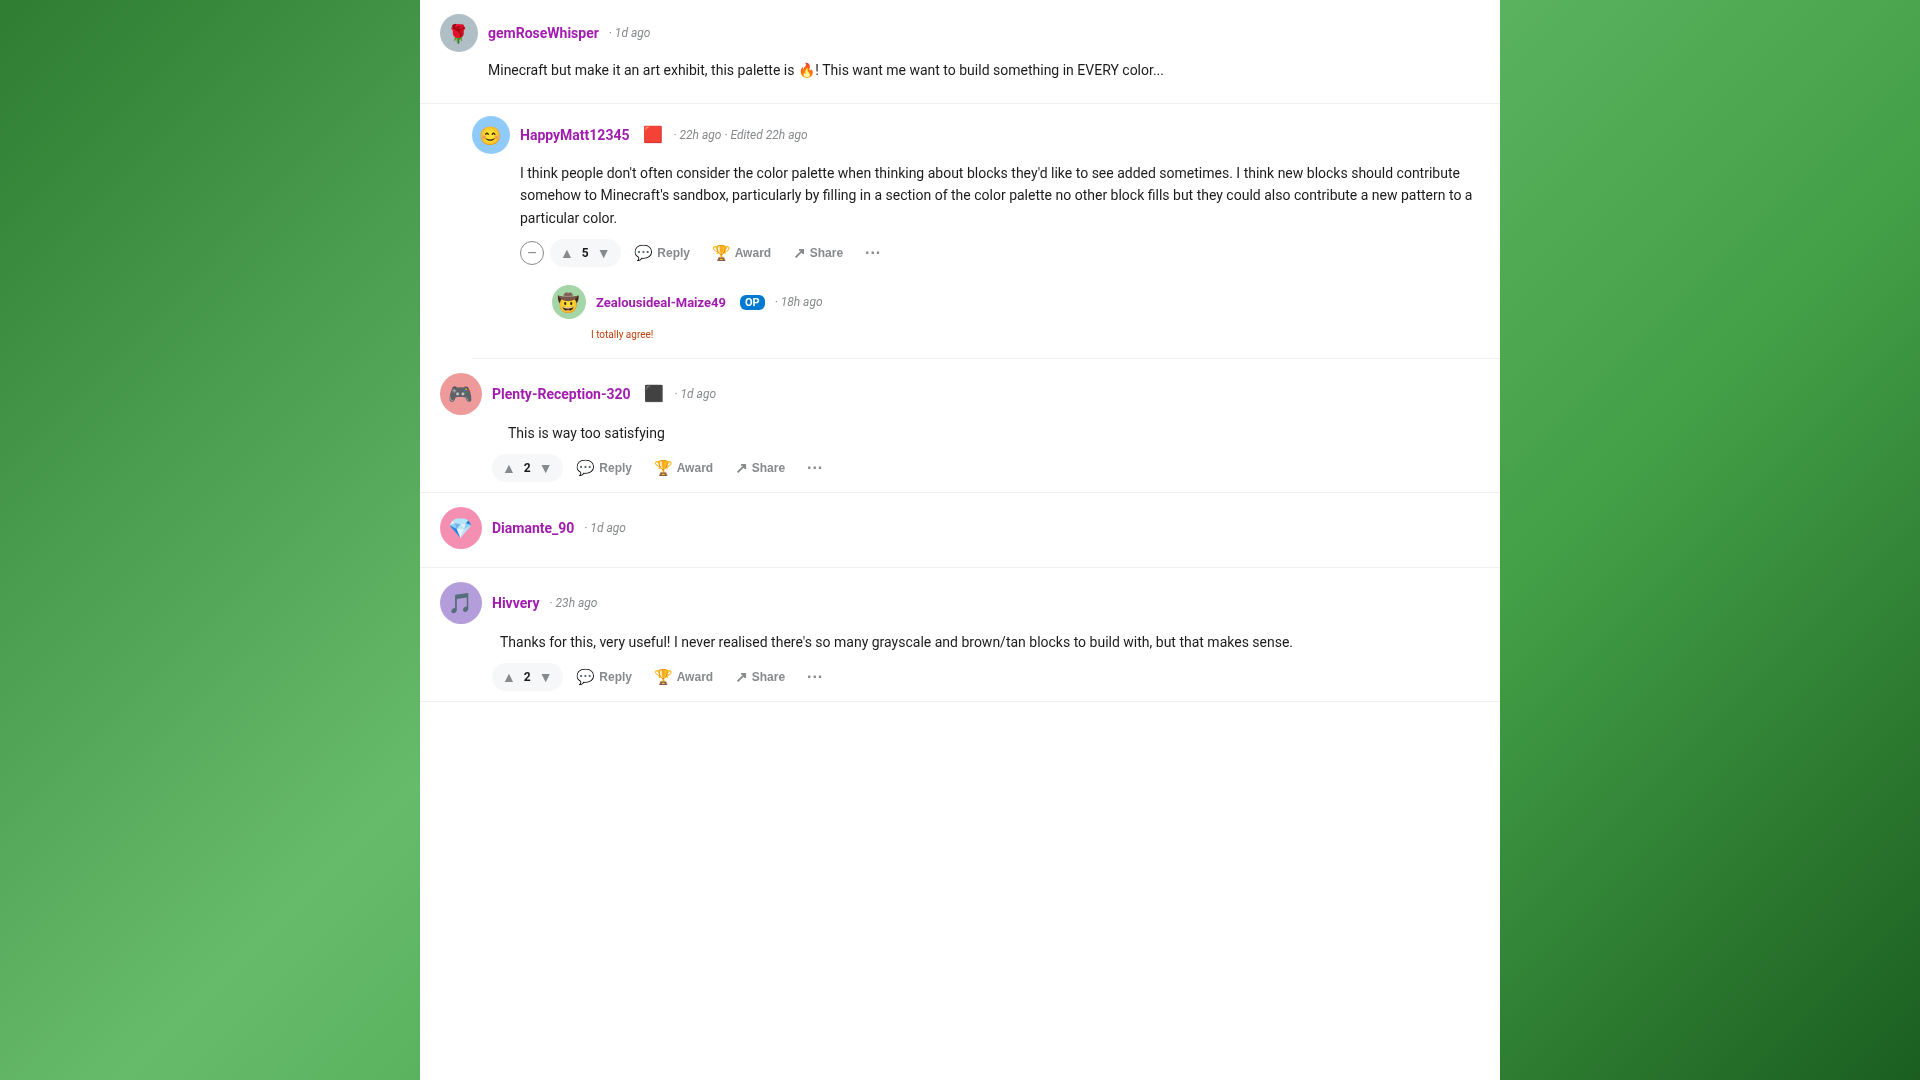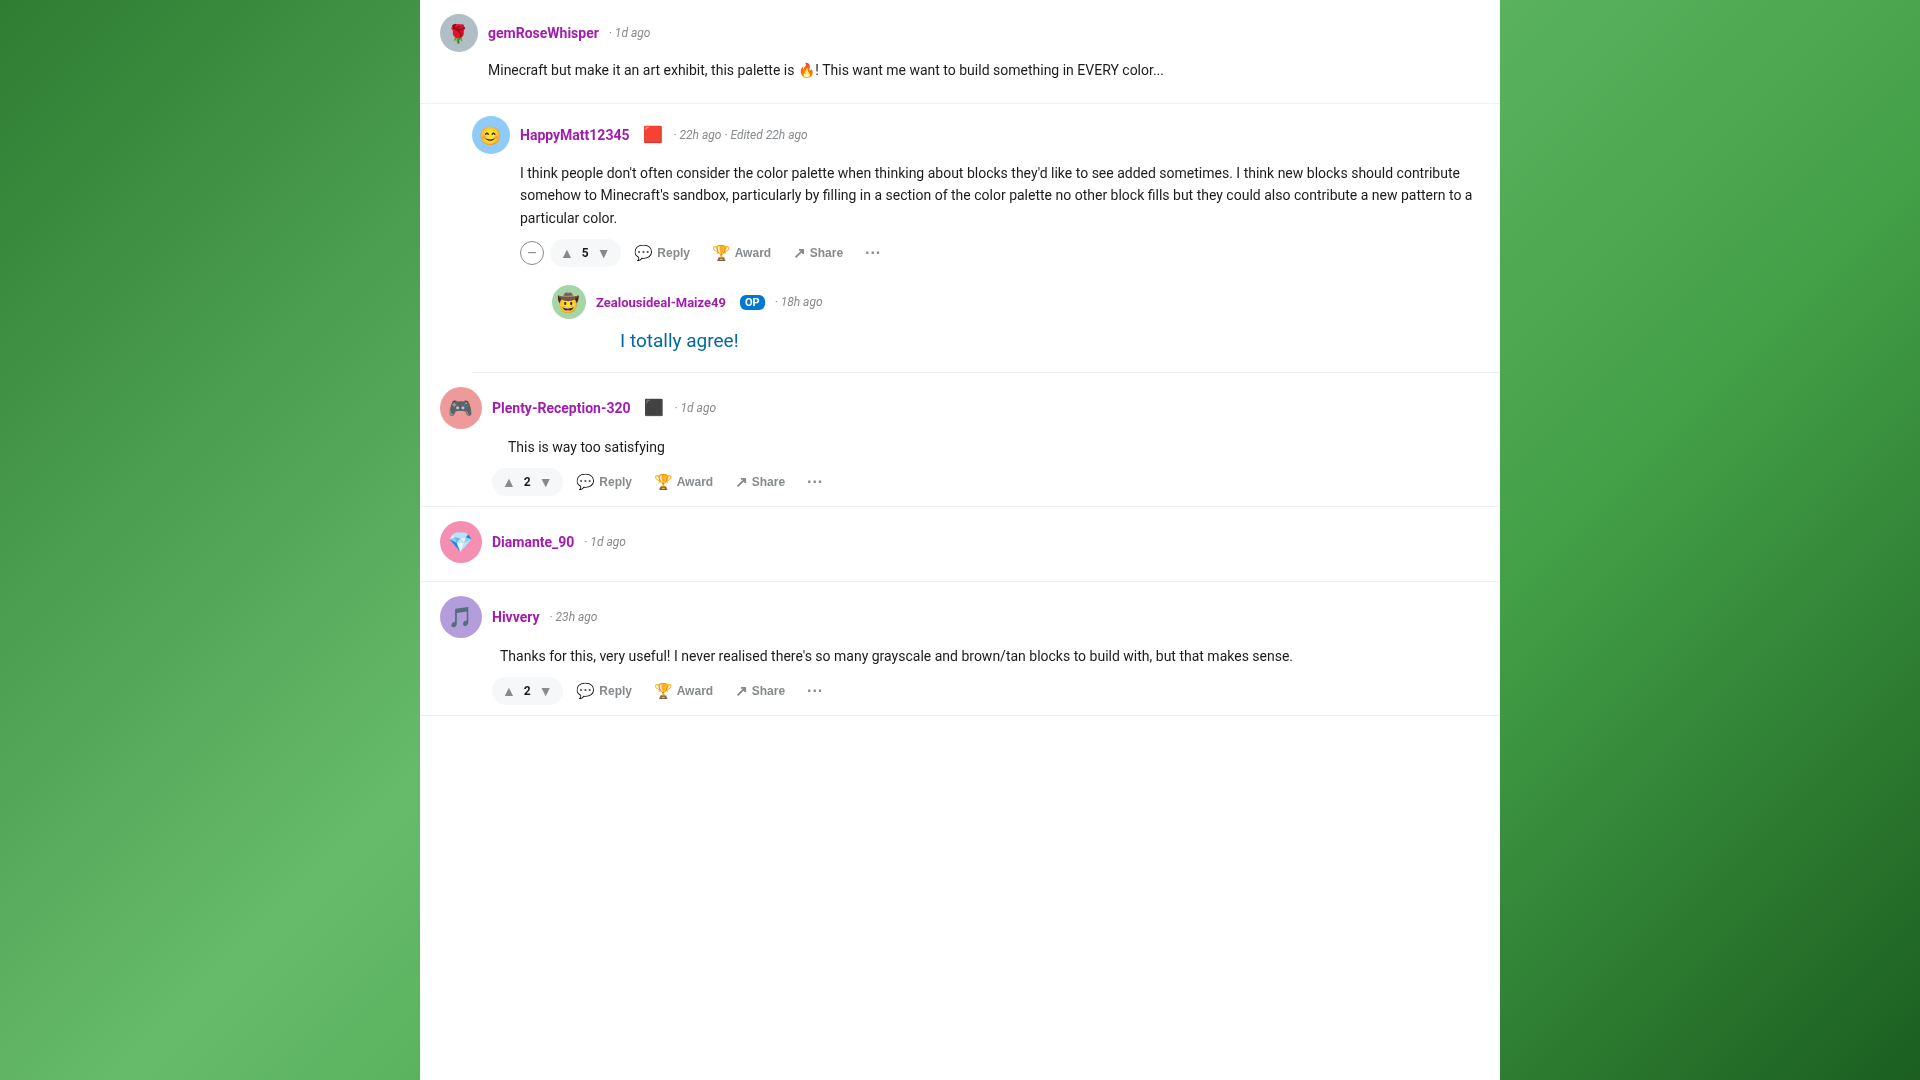--- a/index.html
+++ b/index.html
@@ -206,21 +206,21 @@
         <button class="more-btn">···</button>
       </div>
 
       <div style="margin-left:80px; margin-top:10px; padding:8px 0;">
         <div class="comment-header">
           <div class="avatar-sm" style="background:#a5d6a7; border-radius:50%; width:34px;height:34px;display:flex;align-items:center;justify-content:center;font-size:18px;">🤠</div>
           <span class="username" style="font-size:13px;">Zealousideal-Maize49</span>
           <span class="op-badge">OP</span>
           <span class="meta">· <span>18h ago</span></span>
         </div>
-        <div style="margin-left:68px; font-size:19px; color:#0369a1; line-height:1.5;">I totally agree!</div>
+        <div style="margin-left:39px; font-size:10px; color:#c2410c; line-height:1.5;">I totally agree!</div>
       </div>
     </div>
 
     <div style="padding: 14px 20px 10px 20px; border-bottom:1px solid #edeff1;">
       <div class="comment-header">
         <div style="width:42px;height:42px;border-radius:50%;background:#ef9a9a;display:flex;align-items:center;justify-content:center;font-size:20px;">🎮</div>
         <span class="username">Plenty-Reception-320</span>
         <span class="flair-badge">⬛</span>
         <span class="meta">· <span>1d ago</span></span>
       </div>

